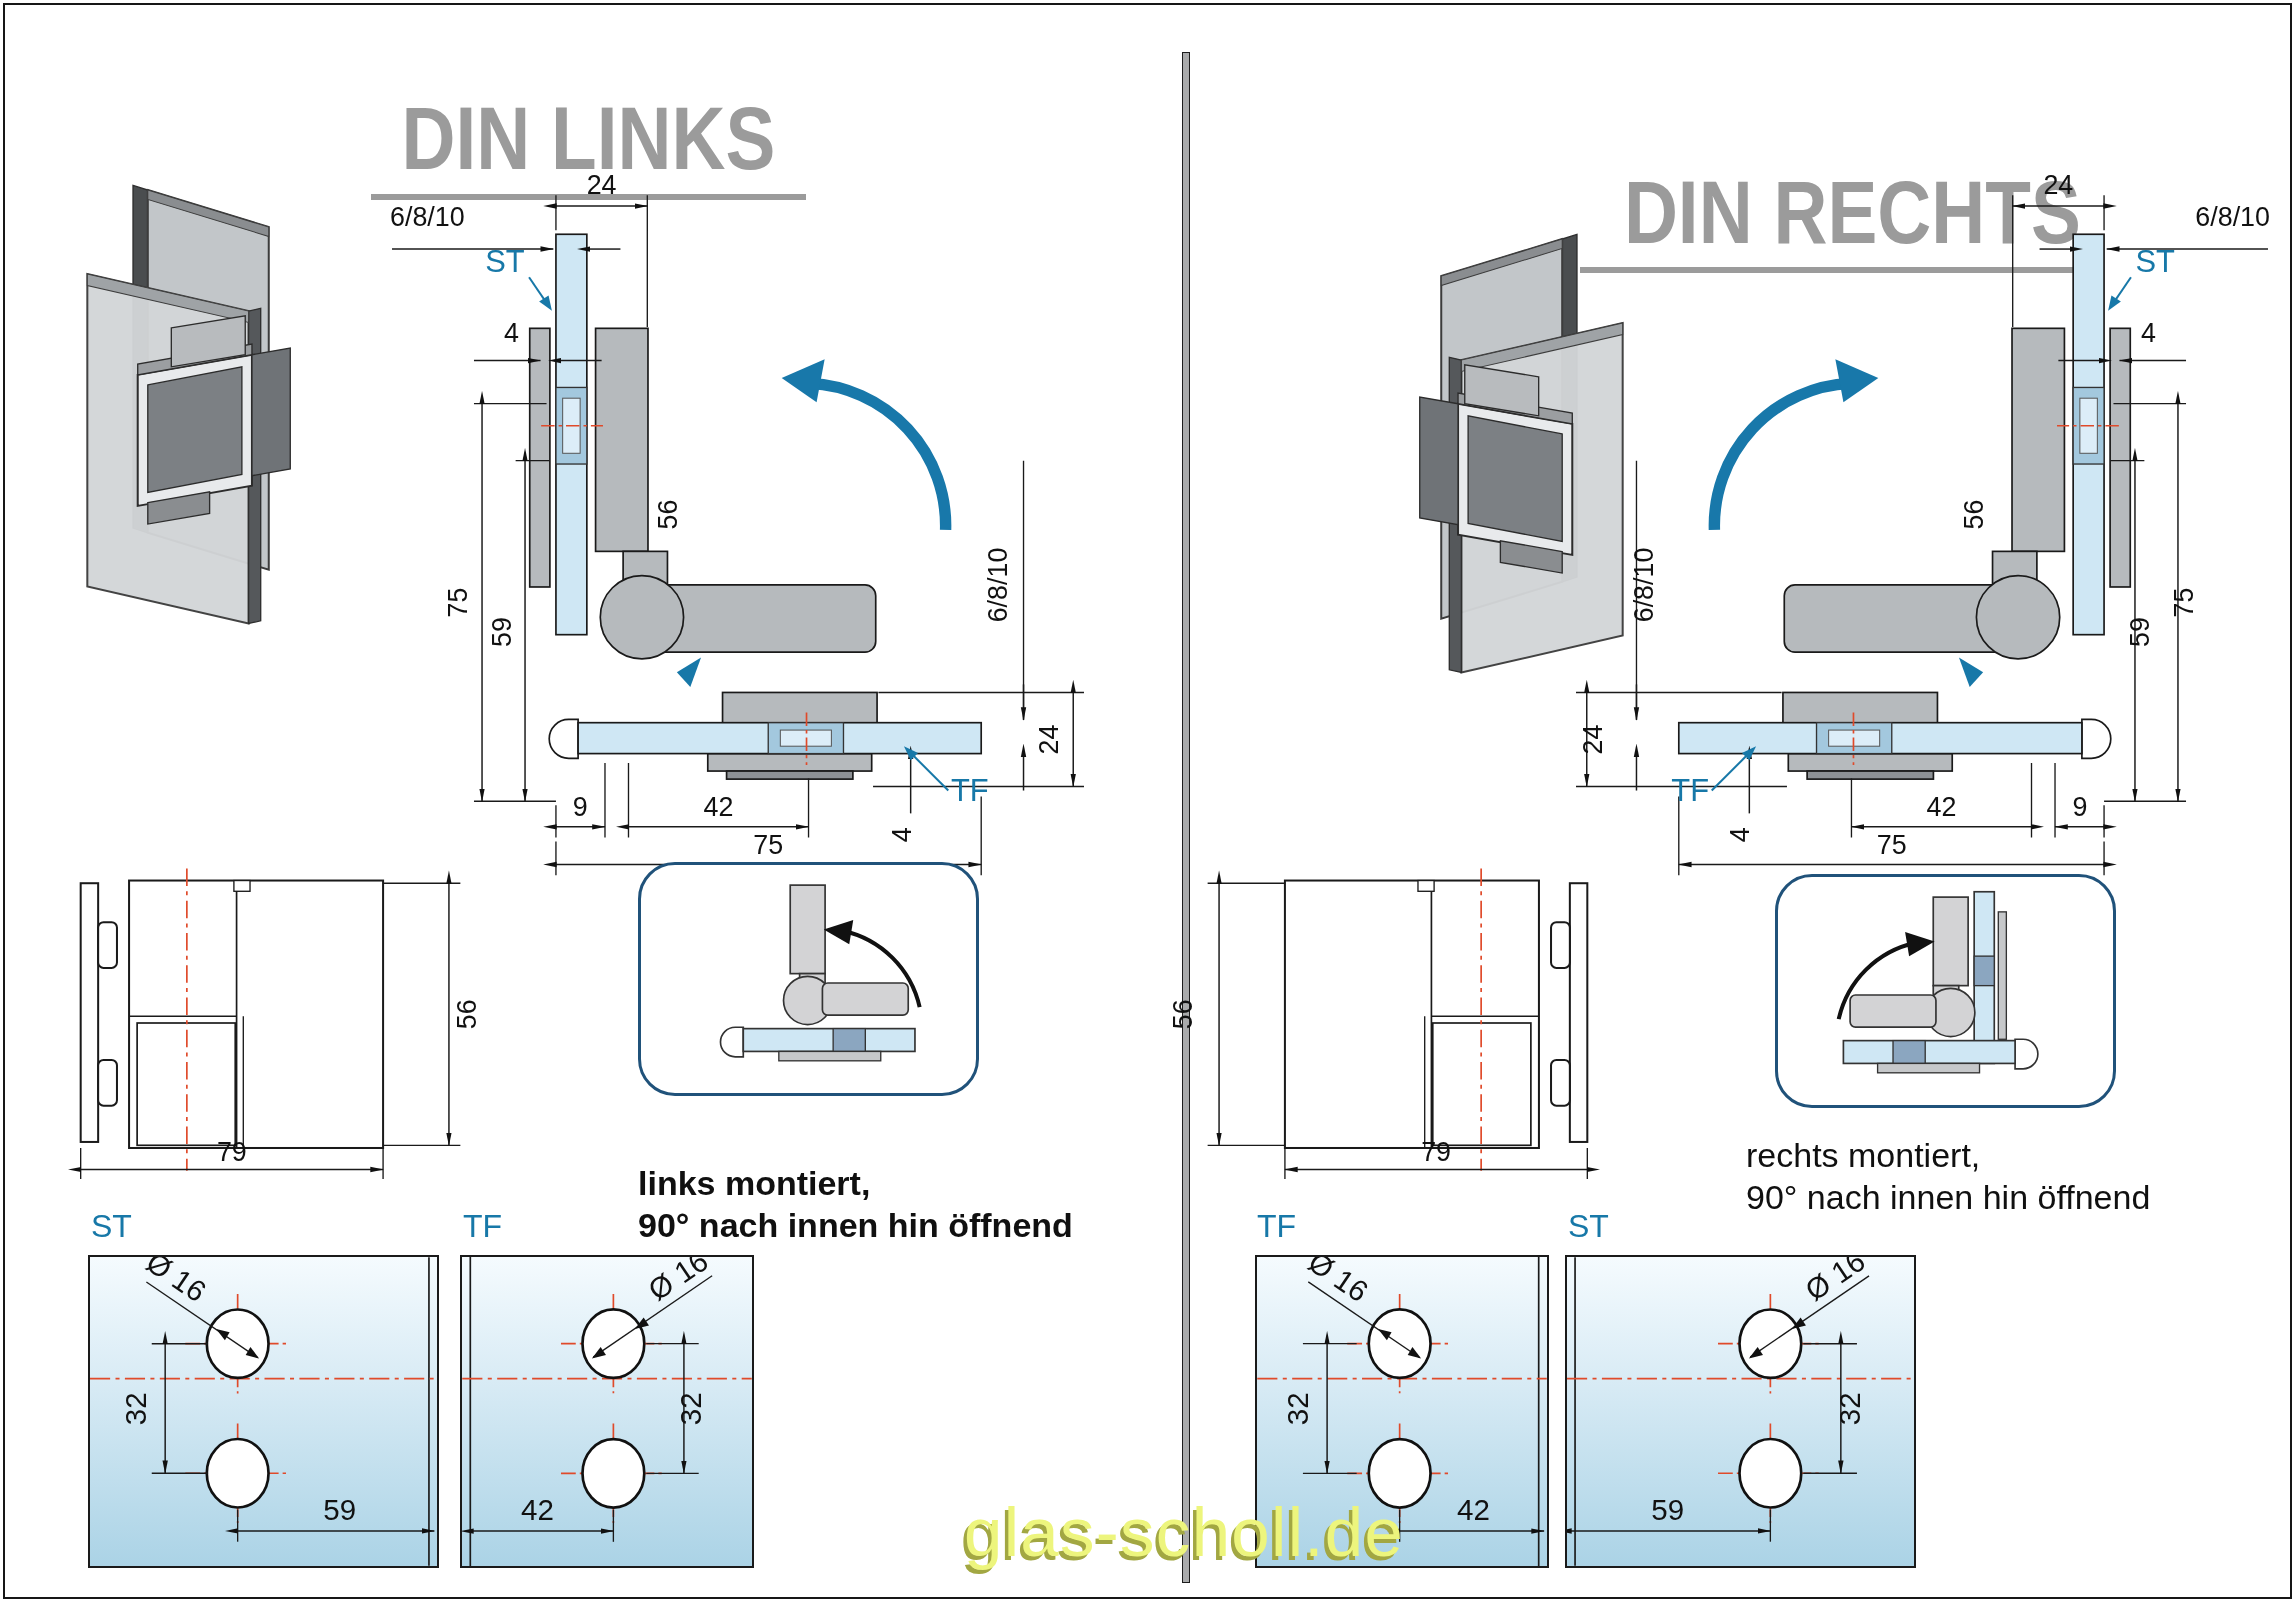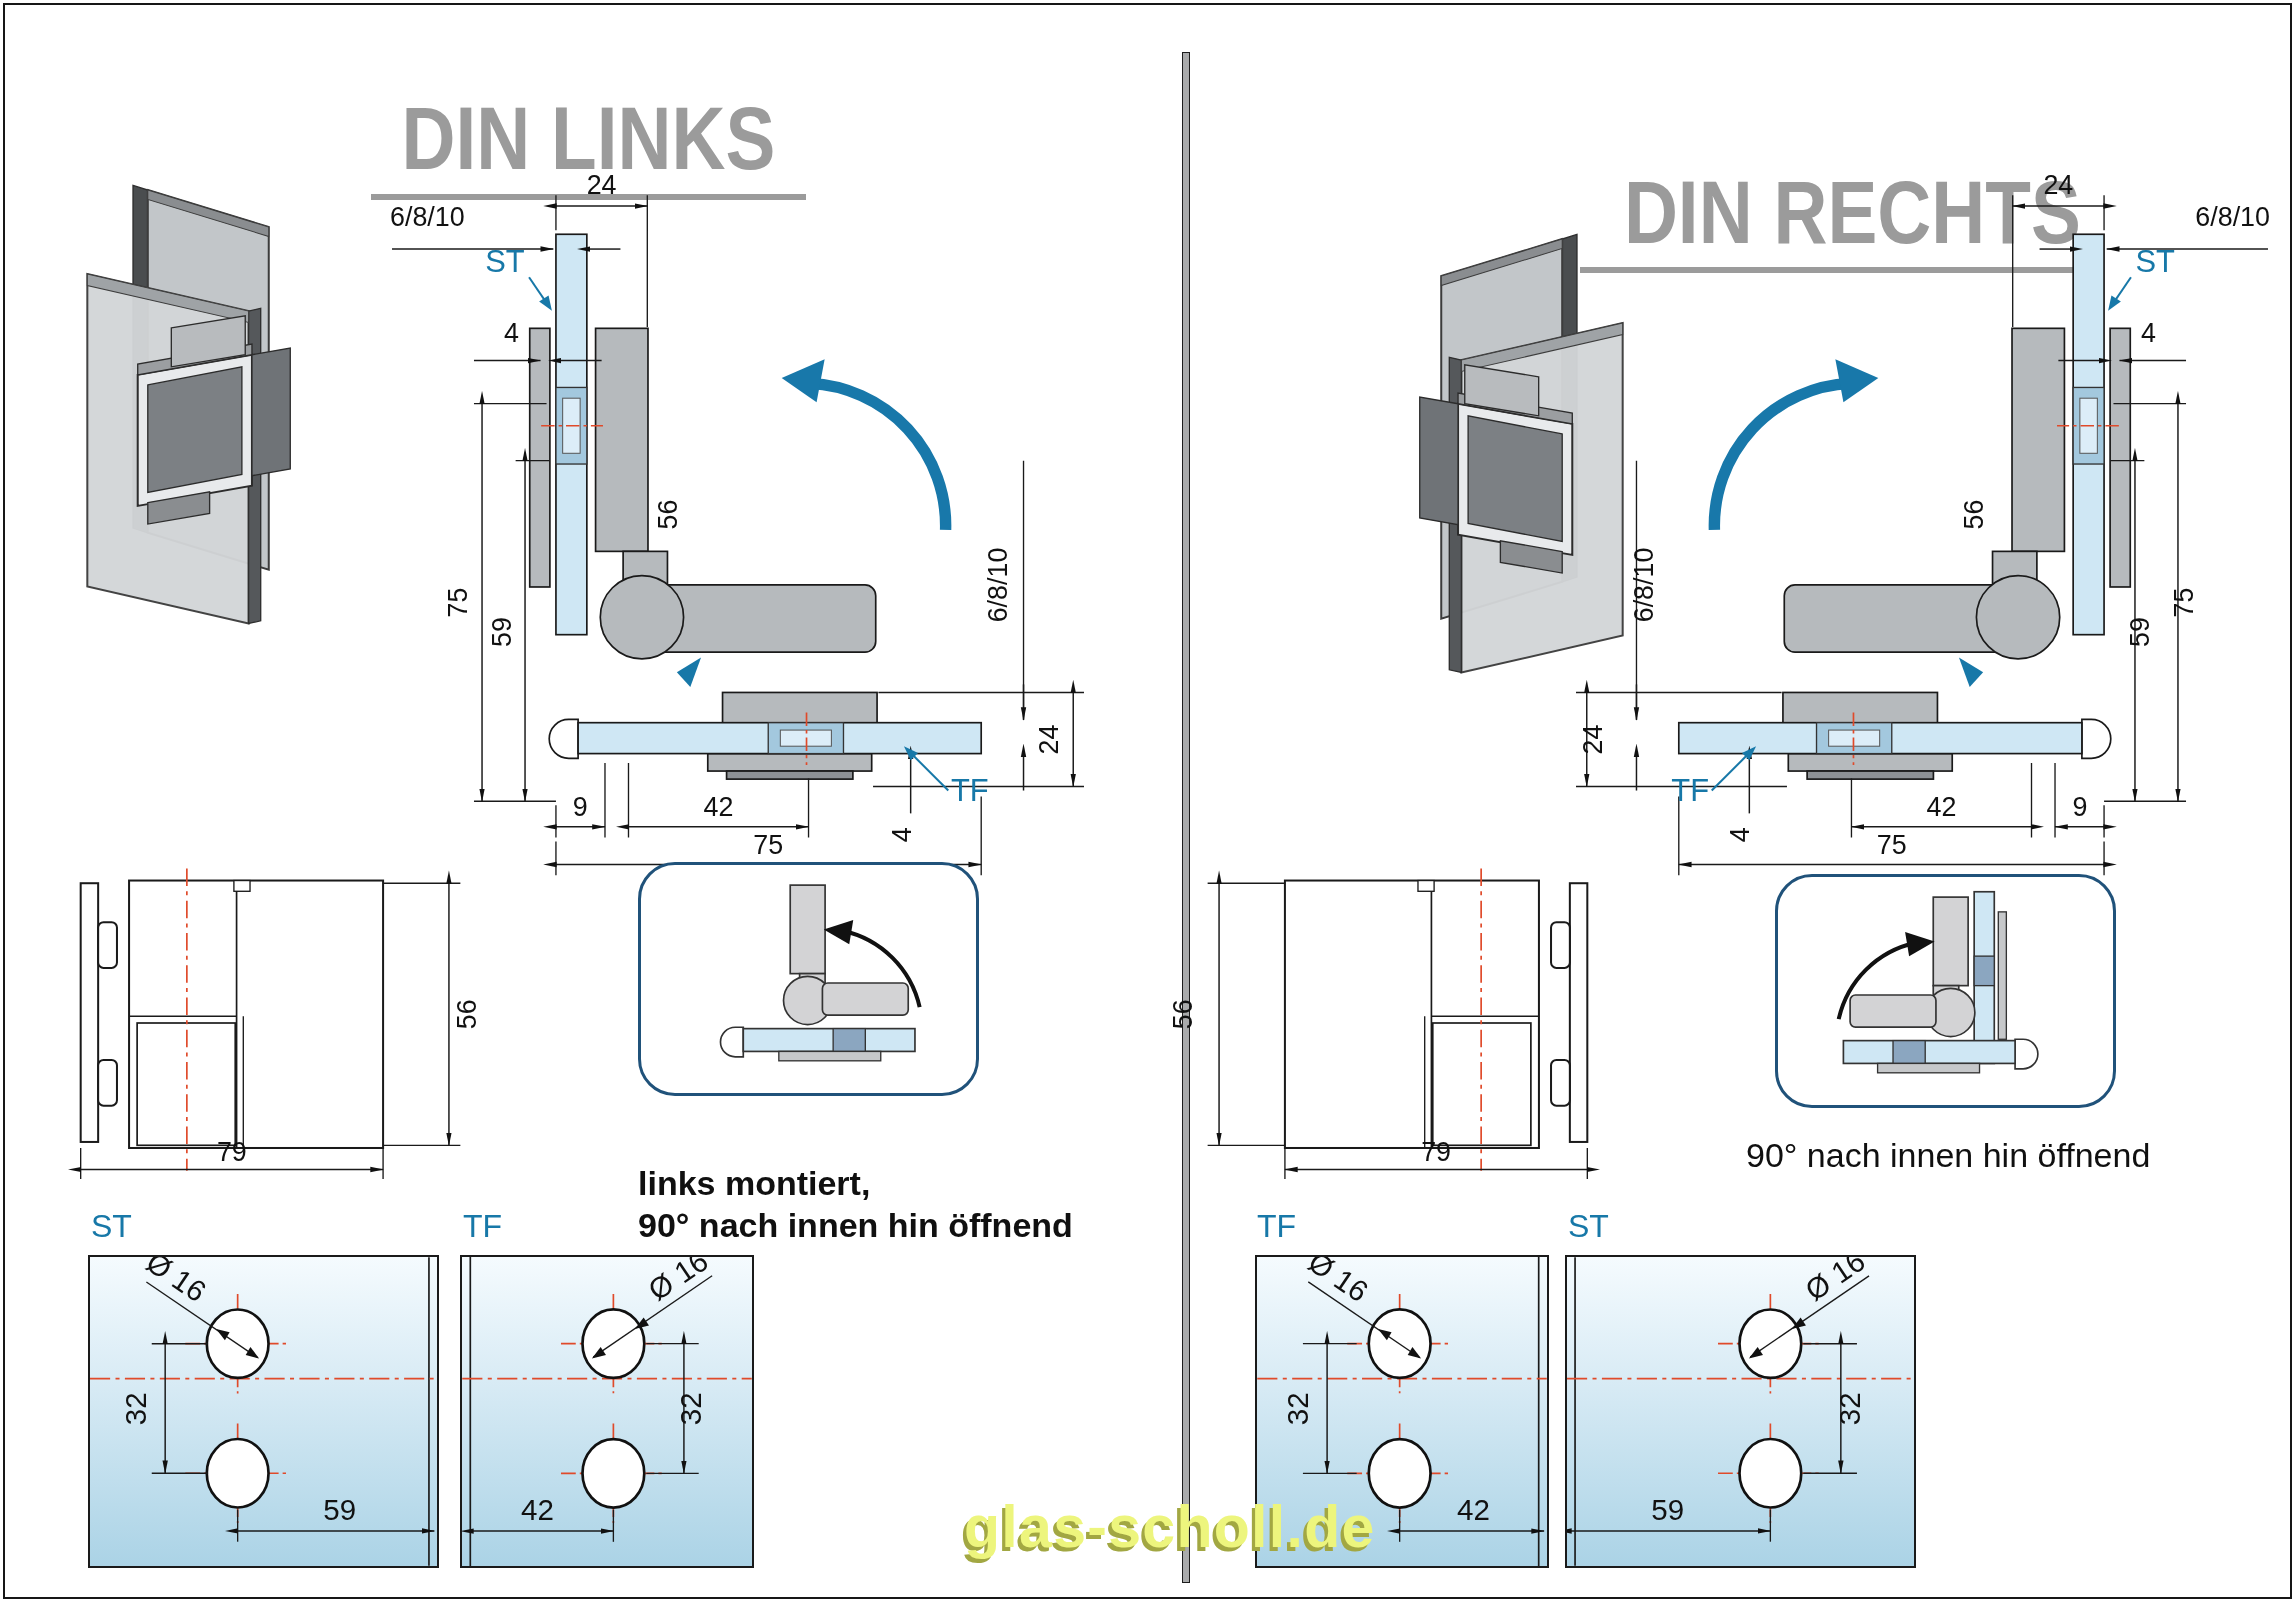--- a/index.html
+++ b/index.html
@@ -13,21 +13,21 @@
          text-align:center;transform:scaleX(.84);transform-origin:center;white-space:nowrap;}
   .underline{position:absolute;height:6px;background:#9b9b9b;}
   .caption{position:absolute;font-size:34px;line-height:42px;color:#101010;white-space:nowrap;}
   .caption.b{font-weight:bold;}
   .tpl{position:absolute;width:351px;height:313px;border:2px solid #1a1a1a;box-sizing:border-box;
        background:linear-gradient(180deg,#f5fbfe 0%,#dcedf6 35%,#abd3e6 100%);}
   .tpl svg{position:absolute;left:0;top:0;}
   .tpllabel{position:absolute;color:#1778a8;font-size:32px;}
   .box{position:absolute;width:341px;height:234px;border:3.4px solid #20527a;border-radius:37px;
        background:#fff;box-sizing:border-box;overflow:hidden;}
-  .watermark{position:absolute;left:964px;top:1493px;font-size:59px;font-weight:bold;
+  .watermark{position:absolute;left:964px;top:1493px;font-size:69px;font-weight:normal;
              color:#edf57d;text-shadow:-3.4px 4px 0 #a2a742;letter-spacing:1.3px;white-space:nowrap;}
   svg text{font-family:"Liberation Sans",sans-serif;fill:#111;}
   .dimtxt{font-size:40px;}
   .tpltxt{font-size:44px;}
   .bluetxt{fill:#1778a8;font-size:46px;}
   .met{fill:#b6babd;stroke:#1a1a1a;stroke-width:2.5;}
   .metd{fill:#8d9195;stroke:#1a1a1a;stroke-width:2.5;}
   .glass{fill:#cfe7f4;stroke:#1a1a1a;stroke-width:2.5;}
   .fit{fill:#a3c8de;stroke:#333;stroke-width:2;}
   .fitl{fill:#dcedf8;stroke:#555;stroke-width:1.5;}
@@ -278,20 +278,21 @@
     <svg width="336" height="228" viewBox="0 0 500 340">
       <rect x="292" y="22" width="30" height="256" fill="#cfe7f4" stroke="#333" stroke-width="2.5"></rect>
       <rect x="292" y="118" width="30" height="44" fill="#8ba6c0" stroke="#333" stroke-width="2"></rect>
       <rect x="328" y="52" width="12" height="190" fill="#c6c8ca" stroke="#333" stroke-width="2"></rect>
       <use href="#boxgeo" transform="translate(505 0) scale(-1 1)"></use>
     </svg>
   </div>
 
   
   <div class="caption" style="left:1746px;top:1134px;">
+    <div>rechts montiert,</div>
     <div>90° nach innen hin öffnend</div>
   </div>
 
   
   <div class="tpllabel" style="left:1257px;top:1208px;">TF</div>
   <div class="tpllabel" style="left:1568px;top:1208px;">ST</div>
 
   <div class="tpl" style="left:1255px;top:1255px;width:294px;">
     <svg width="290" height="309" viewBox="0 0 431 460">
       <line x1="419" y1="0" x2="419" y2="460" stroke="#1a1a1a" stroke-width="2.5"></line>

